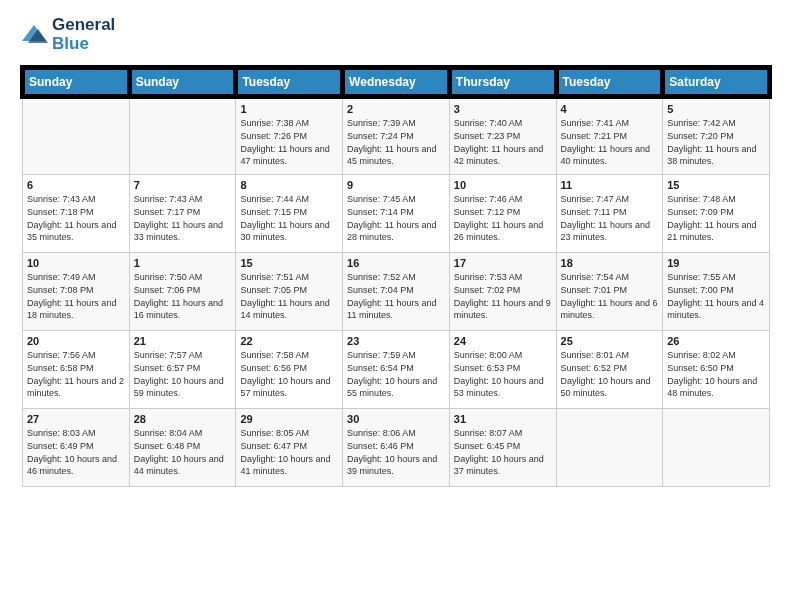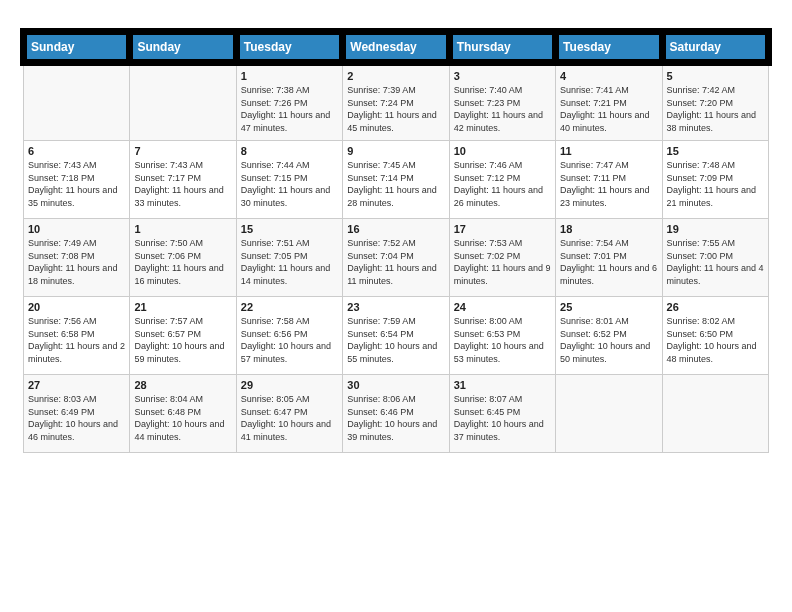--- a/index.html
+++ b/index.html
@@ -46,21 +46,21 @@
       border-collapse: collapse;
       table-layout: fixed;
     }
     thead tr th {
       background-color: #2e86c1;
       color: #fff;
       font-size: 12px;
       font-weight: bold;
       padding: 5px 4px;
       text-align: left;
-      border: 7px solid #000000;
+      border: 5px solid #000000;
     }
     tbody tr td {
       border: 1px solid #ccc;
       vertical-align: top;
       padding: 4px 4px;
       font-size: 9.5px;
       color: #222;
       height: 78px;
       background: #fff;
     }
@@ -77,20 +77,31 @@
       font-size: 9px;
       line-height: 1.4;
       color: #333;
     }
   </style>
 </head>
 <body>
 
 <div class="page">
   <div class="header">
+    <div class="logo">
+      <svg class="logo-icon" viewBox="0 0 28 28">
+        <rect x="0" y="0" width="28" height="28" fill="white"></rect>
+        <polygon points="14,4 26,20 2,20" fill="#2e86c1" opacity="0.85"></polygon>
+        <polygon points="18,8 28,22 8,22" fill="#1a3a5c" opacity="0.7"></polygon>
+      </svg>
+      <div>
+        <div style="font-size:17px;font-weight:bold;color:#1a3a5c;line-height:1.1;">General</div>
+        <div style="font-size:17px;font-weight:bold;color:#2e86c1;line-height:1.1;">Blue</div>
+      </div>
+    </div>
   </div>
 
   <table>
     <thead>
       <tr>
         <th>Sunday</th>
         <th>Sunday</th>
         <th>Tuesday</th>
         <th>Wednesday</th>
         <th>Thursday</th>

